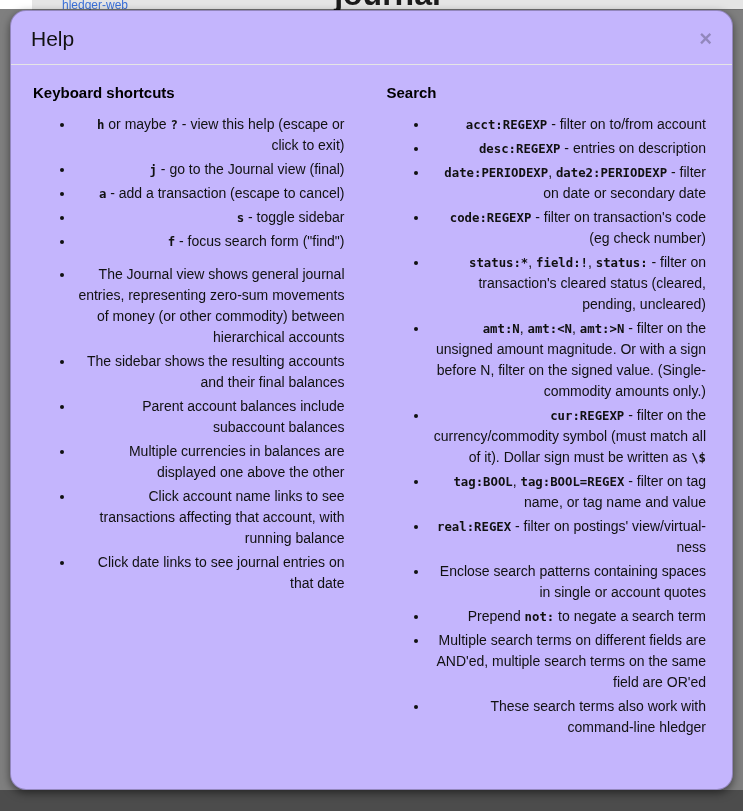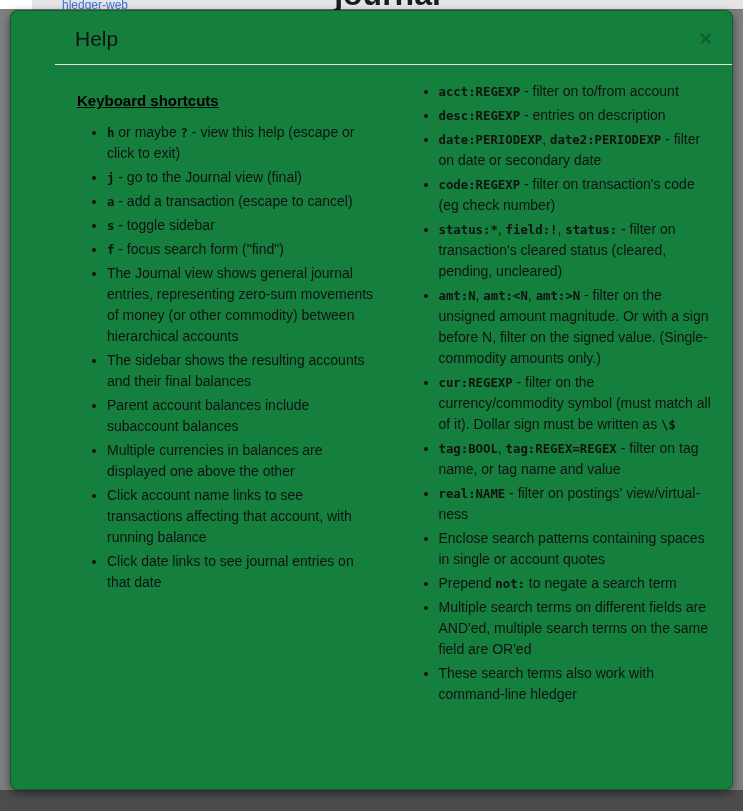--- a/index.html
+++ b/index.html
@@ -26,25 +26,24 @@
     position:absolute;left:0;right:0;bottom:0;height:21px;
     background:#999;z-index:1;
   }
   .backdrop{
     position:absolute;left:0;right:0;top:9px;bottom:0;
     background:rgba(0,0,0,0.5);z-index:2;
   }
   
   .modal{
     position:absolute;left:10px;right:10px;top:10px;bottom:21px;
-    background:#15803d;border:1px solid rgba(0,0,0,0.25);border-radius:8px;
+    background:#c4b5fd;border:1px solid rgba(0,0,0,0.25);border-radius:16px;
     box-shadow:0 3px 9px rgba(0,0,0,0.5);
     z-index:3;overflow:hidden;
     color:#111;
-    padding-left:44px;
   }
   .modal-header{
     display:flex;justify-content:space-between;align-items:flex-start;
     padding:15px 20px 13px 20px;
     border-bottom:1px solid #e5e5e5;
   }
   .modal-title{
     margin:0;font-size:21px;font-weight:500;color:#111;line-height:1.2;
   }
   .close{
@@ -57,24 +56,25 @@
     display:flex;align-items:flex-start;
     padding:16px 8px 18px 10px;
   }
   .col{box-sizing:border-box;}
   .col-left{width:50%;padding:0 16px 0 12px;}
   .col-right{width:50%;padding:0 6px 0 14px;}
   .section-heading{
     font-size:15px;font-weight:bold;color:#000;
     margin:26px 0 13px 0;
   }
-  .section-heading:first-child{margin-top:11px;text-decoration:underline;}
+  .section-heading:first-child{margin-top:3px;}
   ul.help-list{
-    margin:0;padding:0 0 0 30px;
+    margin:12px;padding:0 0 0 30px;
     list-style:disc;
+    text-align:right;
   }
   ul.help-list li{
     font-size:14px;line-height:1.5;color:#111;
     margin:0 0 3px 0;
   }
   ul.help-list code{
     font-family:"DejaVu Sans Mono","Liberation Mono",monospace;
     font-weight:bold;font-size:0.88em;color:#111;
     background:none;padding:0;
   }
@@ -109,30 +109,31 @@
         <ul class="help-list">
           <li><span>The Journal view shows general journal entries, representing zero-sum movements of money (or other commodity) between hierarchical accounts</span></li>
           <li><span>The sidebar shows the resulting accounts and their final balances</span></li>
           <li><span>Parent account balances include subaccount balances</span></li>
           <li><span>Multiple currencies in balances are displayed one above the other</span></li>
           <li><span>Click account name links to see transactions affecting that account, with running balance</span></li>
           <li><span>Click date links to see journal entries on that date</span></li>
         </ul>
       </div>
     <div class="col col-right">
+        <h4 class="section-heading">Search</h4>
         <ul class="help-list">
           <li><code>acct:REGEXP</code><span> - filter on to/from account</span></li>
           <li><code>desc:REGEXP</code><span> - entries on description</span></li>
           <li><code>date:PERIODEXP</code><span>, </span><code>date2:PERIODEXP</code><span> - filter on date or secondary date</span></li>
           <li><code>code:REGEXP</code><span> - filter on transaction's code (eg check number)</span></li>
           <li><code>status:*</code><span>, </span><code>field:!</code><span>, </span><code>status:</code><span> - filter on transaction's cleared status (cleared, pending, uncleared)</span></li>
           <li><code>amt:N</code><span>, </span><code>amt:&lt;N</code><span>, </span><code>amt:&gt;N</code><span> - filter on the unsigned amount magnitude. Or with a sign before N, filter on the signed value. (Single-commodity amounts only.)</span></li>
           <li><code>cur:REGEXP</code><span> - filter on the currency/commodity symbol (must match all of it). Dollar sign must be written as </span><code>\$</code></li>
-          <li><code>tag:BOOL</code><span>, </span><code>tag:REGEX=REGEX</code><span> - filter on tag name, or tag name and value</span></li>
-          <li><code>real:NAME</code><span> - filter on postings' view/virtual-ness</span></li>
+          <li><code>tag:BOOL</code><span>, </span><code>tag:BOOL=REGEX</code><span> - filter on tag name, or tag name and value</span></li>
+          <li><code>real:REGEX</code><span> - filter on postings' view/virtual-ness</span></li>
           <li><span>Enclose search patterns containing spaces in single or account quotes</span></li>
           <li><span>Prepend </span><code>not:</code><span> to negate a search term</span></li>
           <li><span>Multiple search terms on different fields are AND'ed, multiple search terms on the same field are OR'ed</span></li>
           <li><span>These search terms also work with command-line hledger</span></li>
         </ul>
       </div>
   </div>
 </div>
 
 </body></html>

